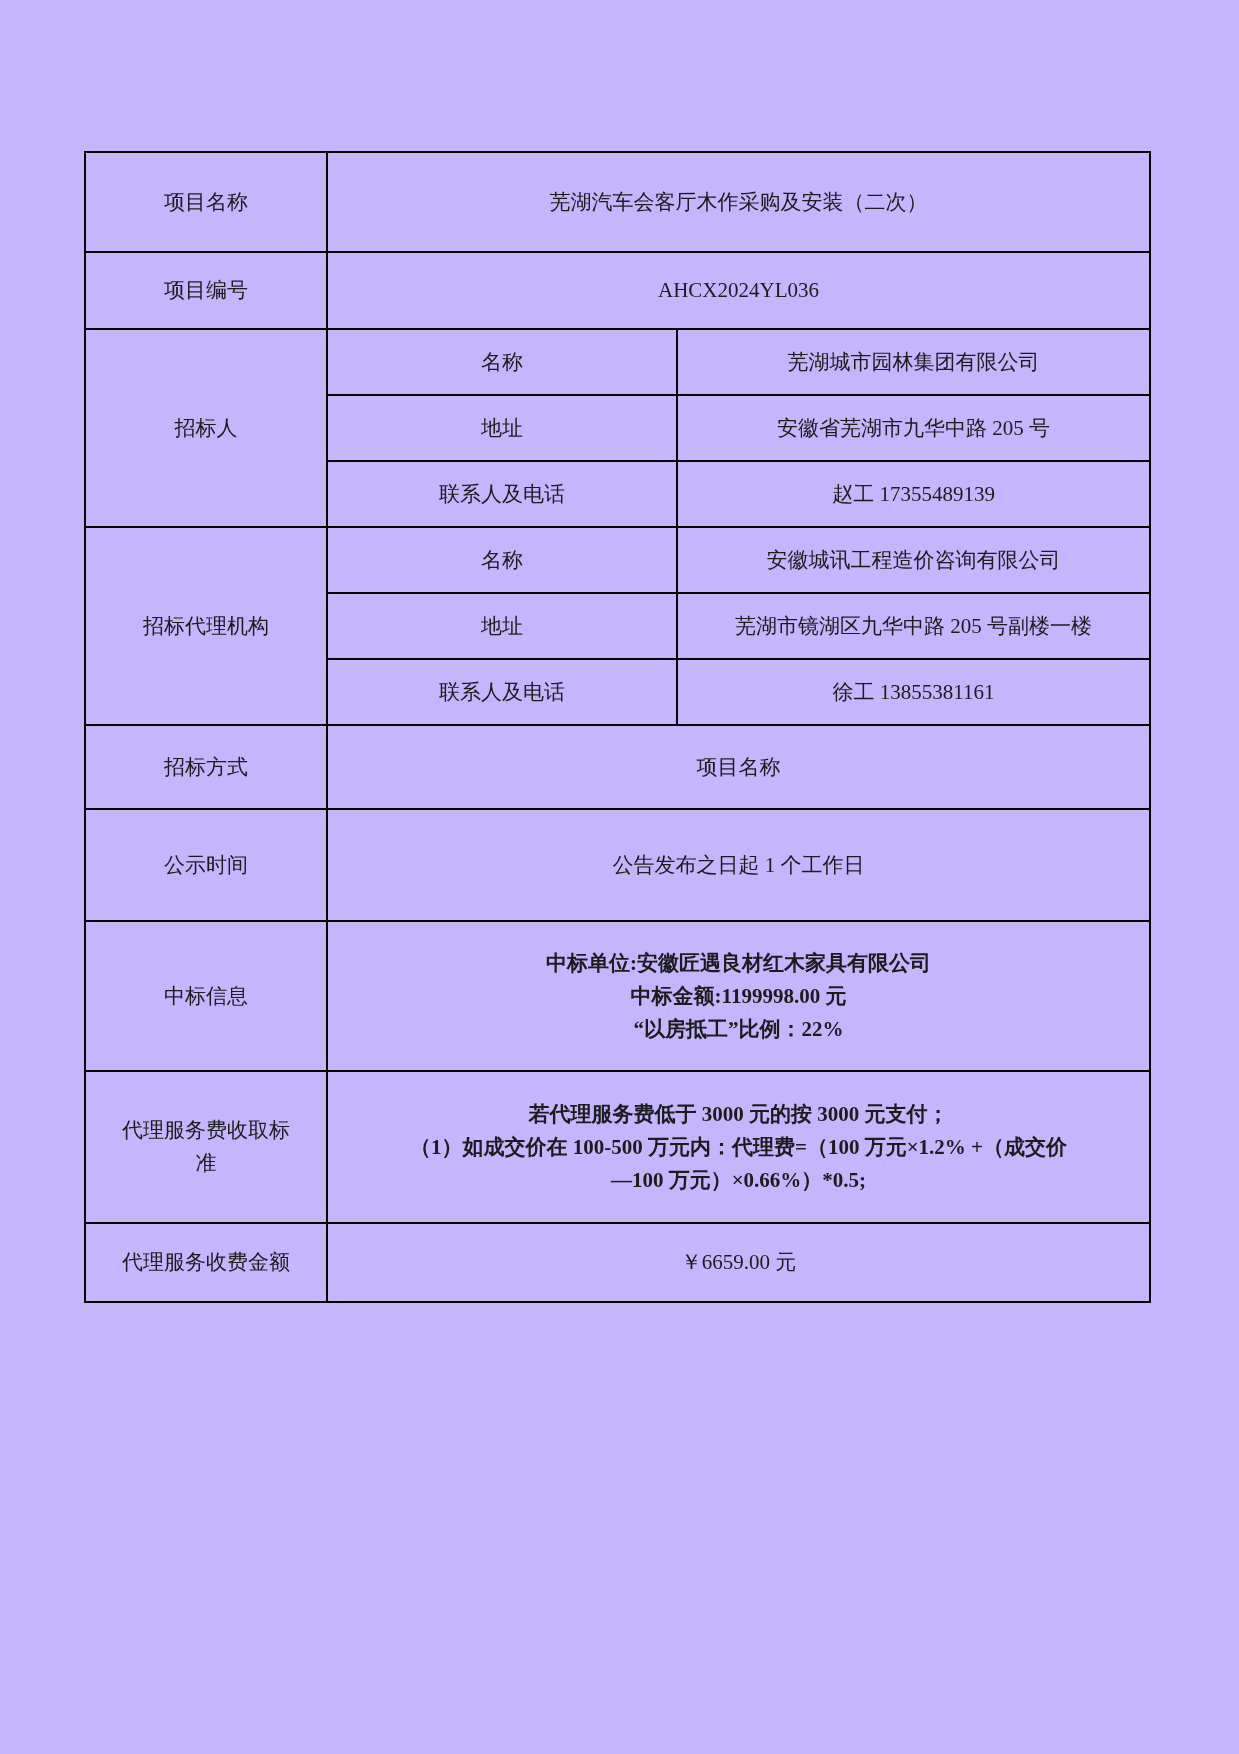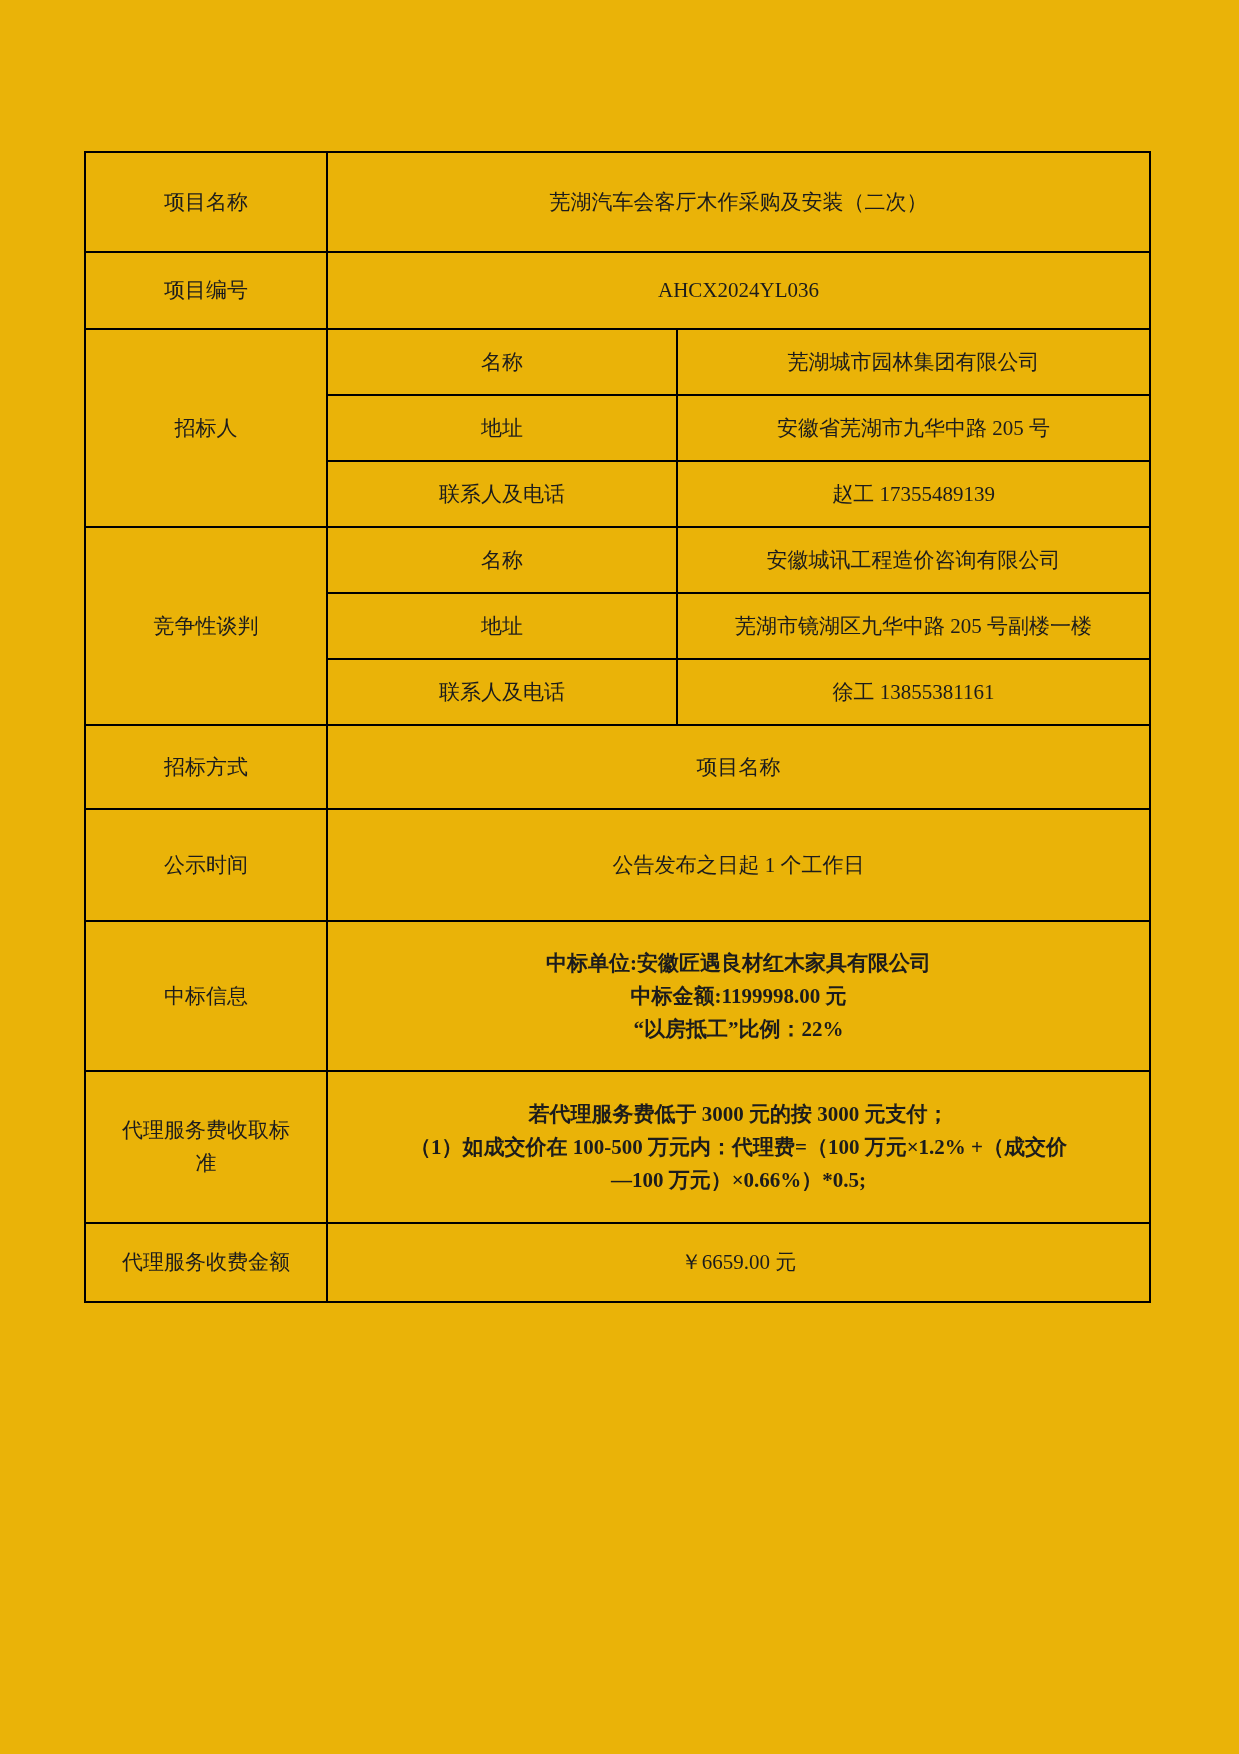--- a/index.html
+++ b/index.html
@@ -4,21 +4,21 @@
 <style>
   html, body {
     margin: 0;
     padding: 0;
     background: #ffffff;
   }
   .page {
     position: relative;
     width: 1239px;
     height: 1754px;
-    background: #eab308;
+    background: #c4b5fd;
     font-family: "Liberation Serif", "DejaVu Serif", serif;
     color: #1c1c1c;
   }
   table.doc-table {
     position: absolute;
     left: 84px;
     top: 151px;
     width: 1065px;
     border-collapse: collapse;
     table-layout: fixed;
@@ -91,21 +91,21 @@
     <tr class="r-sub">
       <td>地址</td>
       <td>安徽省芜湖市九华中路 205 号</td>
     </tr>
     <tr class="r-sub">
       <td>联系人及电话</td>
       <td>赵工 17355489139</td>
     </tr>
 
     <tr class="r-sub">
-      <td rowspan="3">竞争性谈判</td>
+      <td rowspan="3">招标代理机构</td>
       <td>名称</td>
       <td>安徽城讯工程造价咨询有限公司</td>
     </tr>
     <tr class="r-sub">
       <td>地址</td>
       <td>芜湖市镜湖区九华中路 205 号副楼一楼</td>
     </tr>
     <tr class="r-sub">
       <td>联系人及电话</td>
       <td>徐工 13855381161</td>

